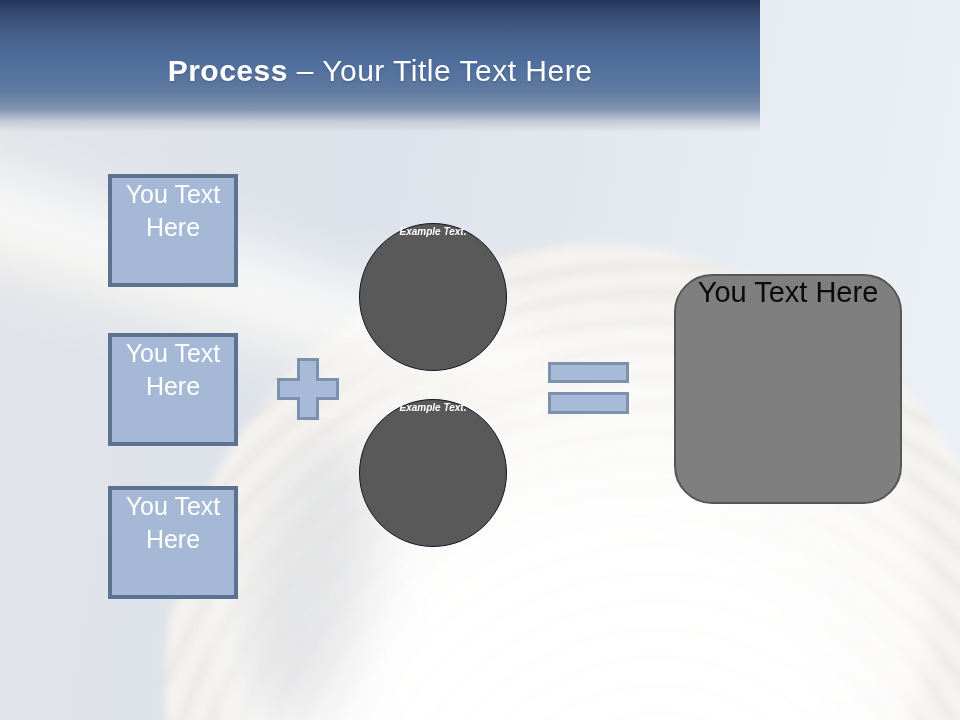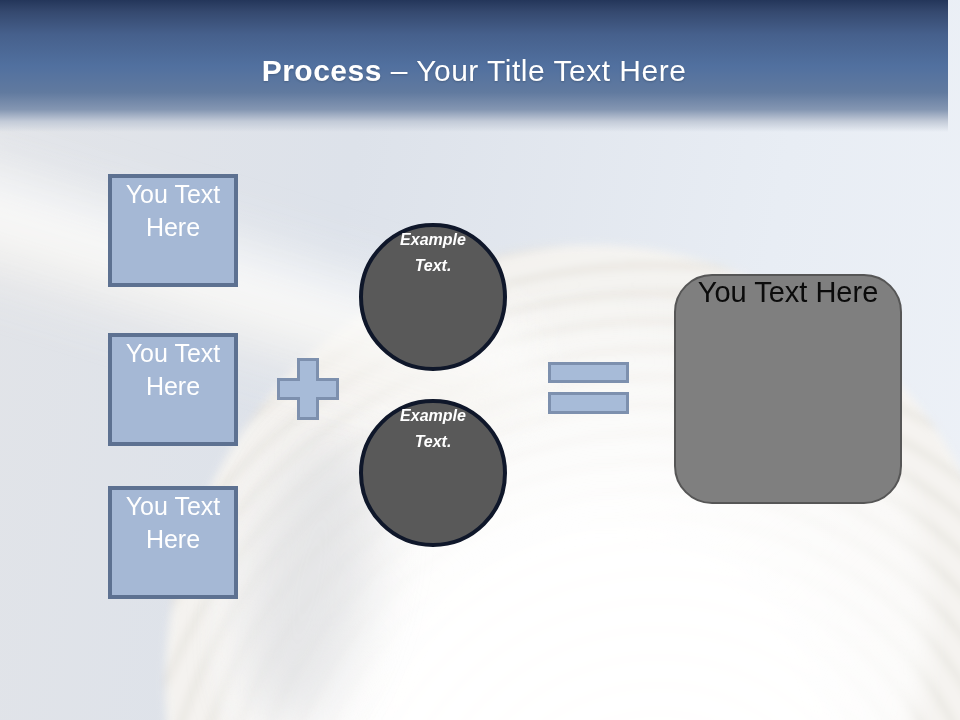--- a/index.html
+++ b/index.html
@@ -24,21 +24,21 @@
     left:210px;top:255px;width:720px;height:720px;border-radius:50%;
     background:radial-gradient(circle at 55% 68%,rgba(255,255,255,.95) 0 34%,rgba(255,255,255,.45) 62%,rgba(255,255,255,0) 74%);
     filter:blur(12px);
   }
   .left-smudge{
     left:250px;top:430px;width:120px;height:300px;border-radius:50%;
     background:rgba(205,206,210,.45);filter:blur(26px);transform:rotate(12deg);
   }
   
   .header{
-    position:absolute;left:0;top:0;width:948px;height:132px;z-index:3;
+    position:absolute;left:0;top:0;width:760px;height:132px;z-index:3;
     background:linear-gradient(to bottom,
       #24365a 0%,#35496f 9%,#46608c 26%,#51709f 50%,#617a9f 70%,
       #8496b2 83%,#c3cbd8 92%,rgba(230,234,240,0) 100%);
   }
   .title{
     position:absolute;left:0;top:54px;width:100%;text-align:center;
     color:#ffffff;font-size:30px;letter-spacing:.5px;
     text-shadow:0 1px 2px rgba(20,30,50,.25);
   }
   .title .bold{font-weight:700;}
@@ -50,22 +50,22 @@
     background:#a5b8d5;border:4px solid #5d7191;
     color:#ffffff;font-size:25px;line-height:1.3;
   }
   .input-box .lbl{width:112px;}
   .box1{top:174px;} .box2{top:333px;} .box3{top:486px;}
   .op{position:absolute;z-index:5;line-height:0;}
   .plus-wrap{left:276px;top:357px;}
   .equals-wrap{left:548px;top:362px;}
   .circle{
     width:148px;height:148px;border-radius:50%;left:359px;
-    background:#595959;border:4px solid #0f172a;
-    color:#ffffff;font-size:16px;font-weight:700;font-style:italic;line-height:1.6;
+    background:#595959;border:1px solid #0f172a;
+    color:#ffffff;font-size:10px;font-weight:700;font-style:italic;line-height:1.6;
   }
   .circle .lbl{width:100px;}
   .circ1{top:223px;} .circ2{top:399px;}
   .result-box{
     left:674px;top:274px;width:228px;height:230px;border-radius:38px;
     background:#7f7f7f;border:2px solid #565656;
     color:#0b0b0b;font-size:29px;
   }
 </style>
 </head>

